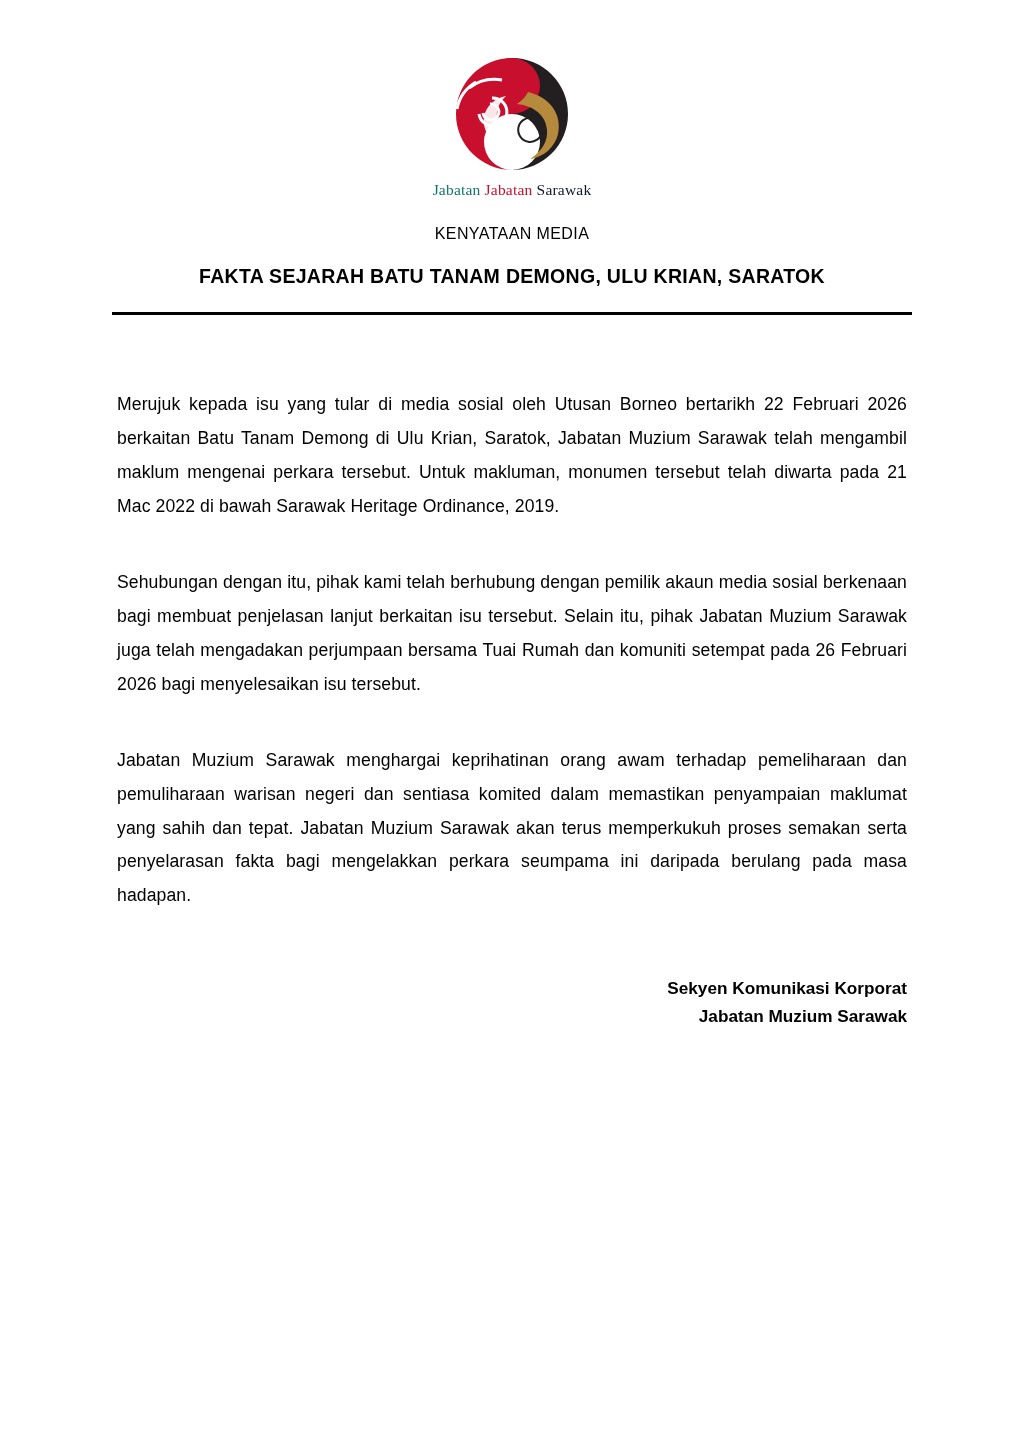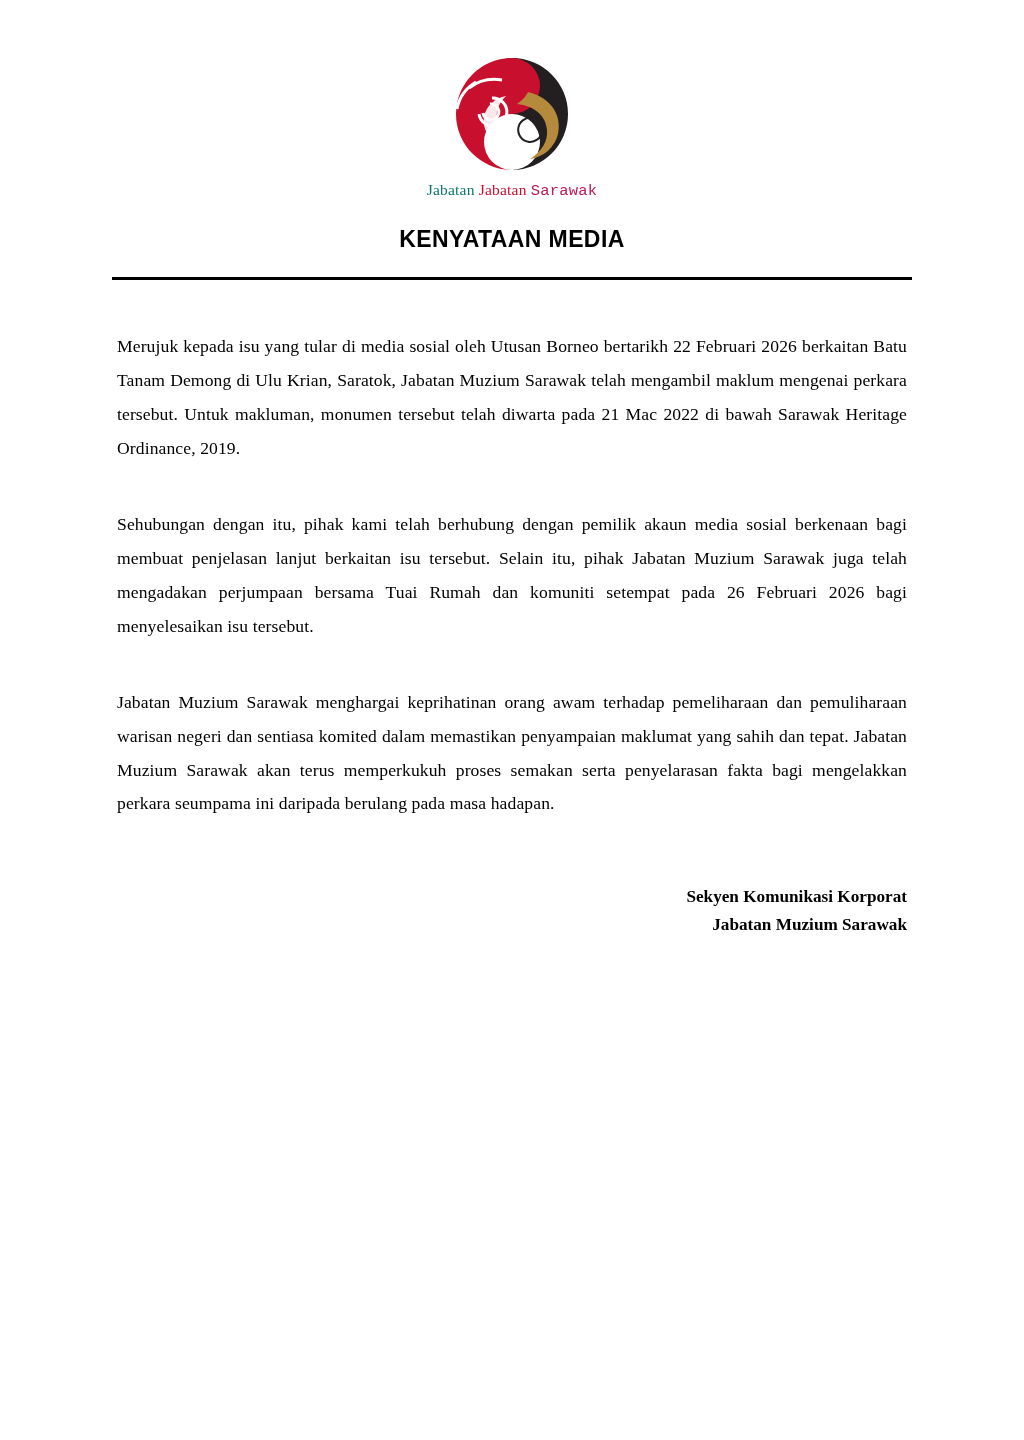--- a/index.html
+++ b/index.html
@@ -38,51 +38,50 @@
   }
   .logo-caption {
     margin-top: 4px;
     font-size: 15.5px;
     letter-spacing: 0.2px;
     font-family: "Liberation Serif", serif;
     white-space: nowrap;
   }
   .logo-caption .w1 { color: #0f766e; }
   .logo-caption .w2 { color: #c8102e; }
-  .logo-caption .w3 { color: #be185d; font-family: Liberation Mono, monospace; }
+  .logo-caption .w3 { color: #0f172a; }
 
   
   .title-block {
     margin-top: 26px;
     text-align: center;
   }
   .title-main {
-    font-size: 23px;
-    font-weight: bold;
+    font-size: 16px;
+    font-weight: normal;
     letter-spacing: 0.4px;
   }
   .title-sub {
     margin-top: 22px;
     font-size: 19.5px;
     font-weight: bold;
     letter-spacing: 0.3px;
   }
   .divider {
     margin: 24px auto 0 auto;
     width: 800px;
     height: 3px;
     background: #000000;
   }
 
   
   .content {
-    margin: 12px auto;
+    margin: 0 auto;
     width: 790px;
-    padding-top: 38px;
-    font-family: Liberation Serif, serif;
+    padding-top: 73px;
   }
   .para {
     font-size: 17.6px;
     line-height: 1.93;
     text-align: justify;
     text-justify: inter-word;
     margin: 0 0 42px 0;
     letter-spacing: 0.1px;
   }
   .para:last-of-type { margin-bottom: 0; }
@@ -125,20 +124,21 @@
     </div>
     <div class="logo-caption">
       <span class="w1">Jabatan</span>
       <span class="w2">Jabatan</span>
       <span class="w3">Sarawak</span>
     </div>
   </div>
 
   <div class="title-block">
     <div class="title-main">KENYATAAN MEDIA</div>
+    <div class="title-sub">FAKTA SEJARAH BATU TANAM DEMONG, ULU KRIAN, SARATOK</div>
   </div>
 
   <div class="divider"></div>
 
   <div class="content">
     <p class="para">Merujuk kepada isu yang tular di media sosial oleh Utusan Borneo bertarikh 22 Februari 2026 berkaitan Batu Tanam Demong di Ulu Krian, Saratok, Jabatan Muzium Sarawak telah mengambil maklum mengenai perkara tersebut. Untuk makluman, monumen tersebut telah diwarta pada 21 Mac 2022 di bawah Sarawak Heritage Ordinance, 2019.</p>
     <p class="para">Sehubungan dengan itu, pihak kami telah berhubung dengan pemilik akaun media sosial berkenaan bagi membuat penjelasan lanjut berkaitan isu tersebut. Selain itu, pihak Jabatan Muzium Sarawak juga telah mengadakan perjumpaan bersama Tuai Rumah dan komuniti setempat pada 26 Februari 2026 bagi menyelesaikan isu tersebut.</p>
     <p class="para">Jabatan Muzium Sarawak menghargai keprihatinan orang awam terhadap pemeliharaan dan pemuliharaan warisan negeri dan sentiasa komited dalam memastikan penyampaian maklumat yang sahih dan tepat. Jabatan Muzium Sarawak akan terus memperkukuh proses semakan serta penyelarasan fakta bagi mengelakkan perkara seumpama ini daripada berulang pada masa hadapan.</p>
 
     <div class="signature">

